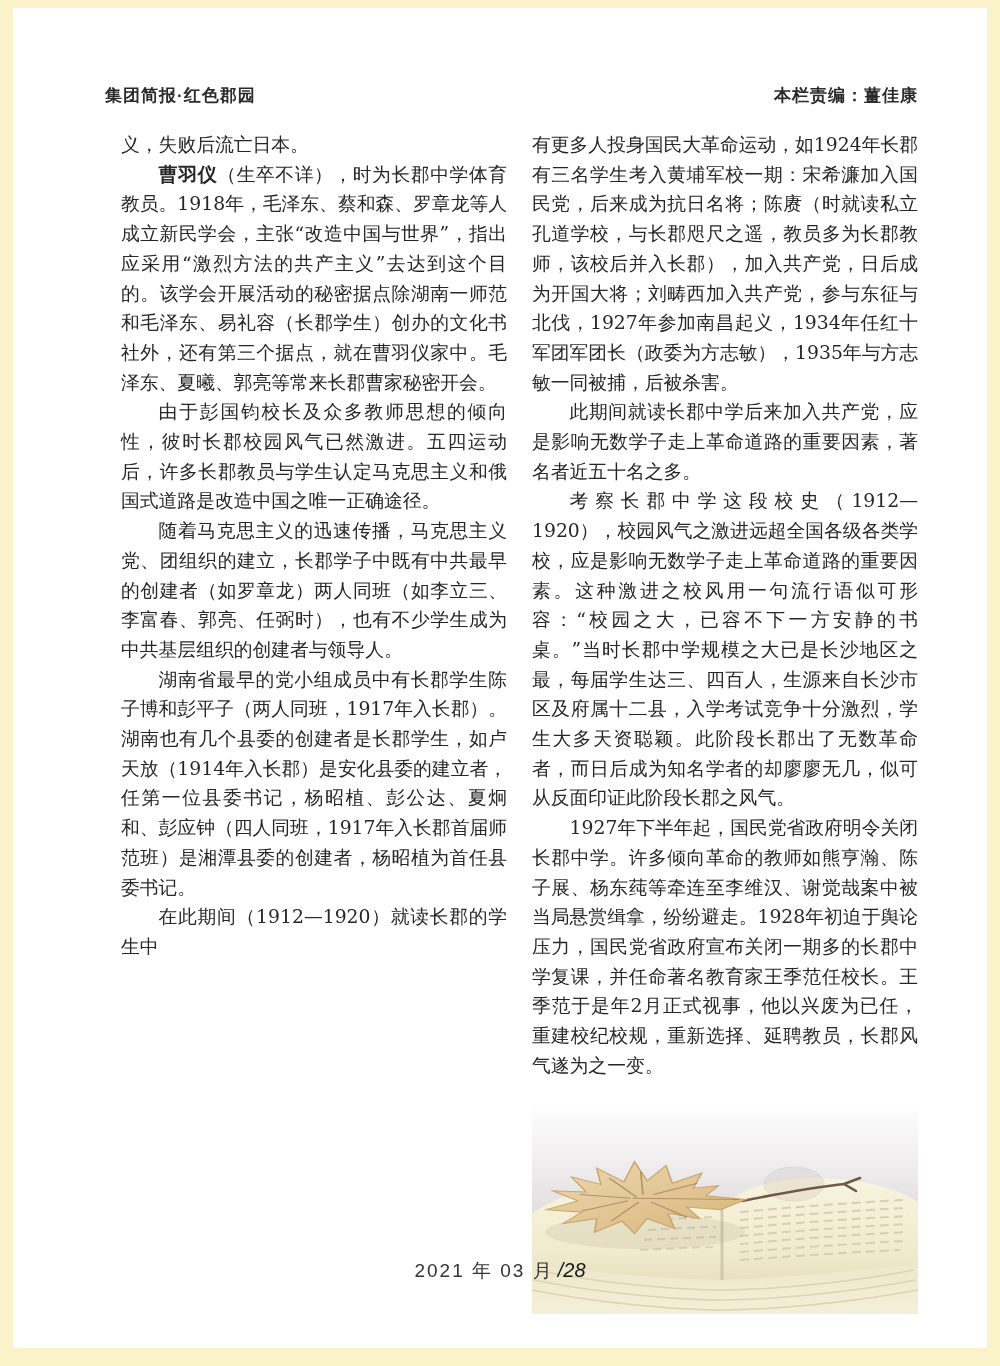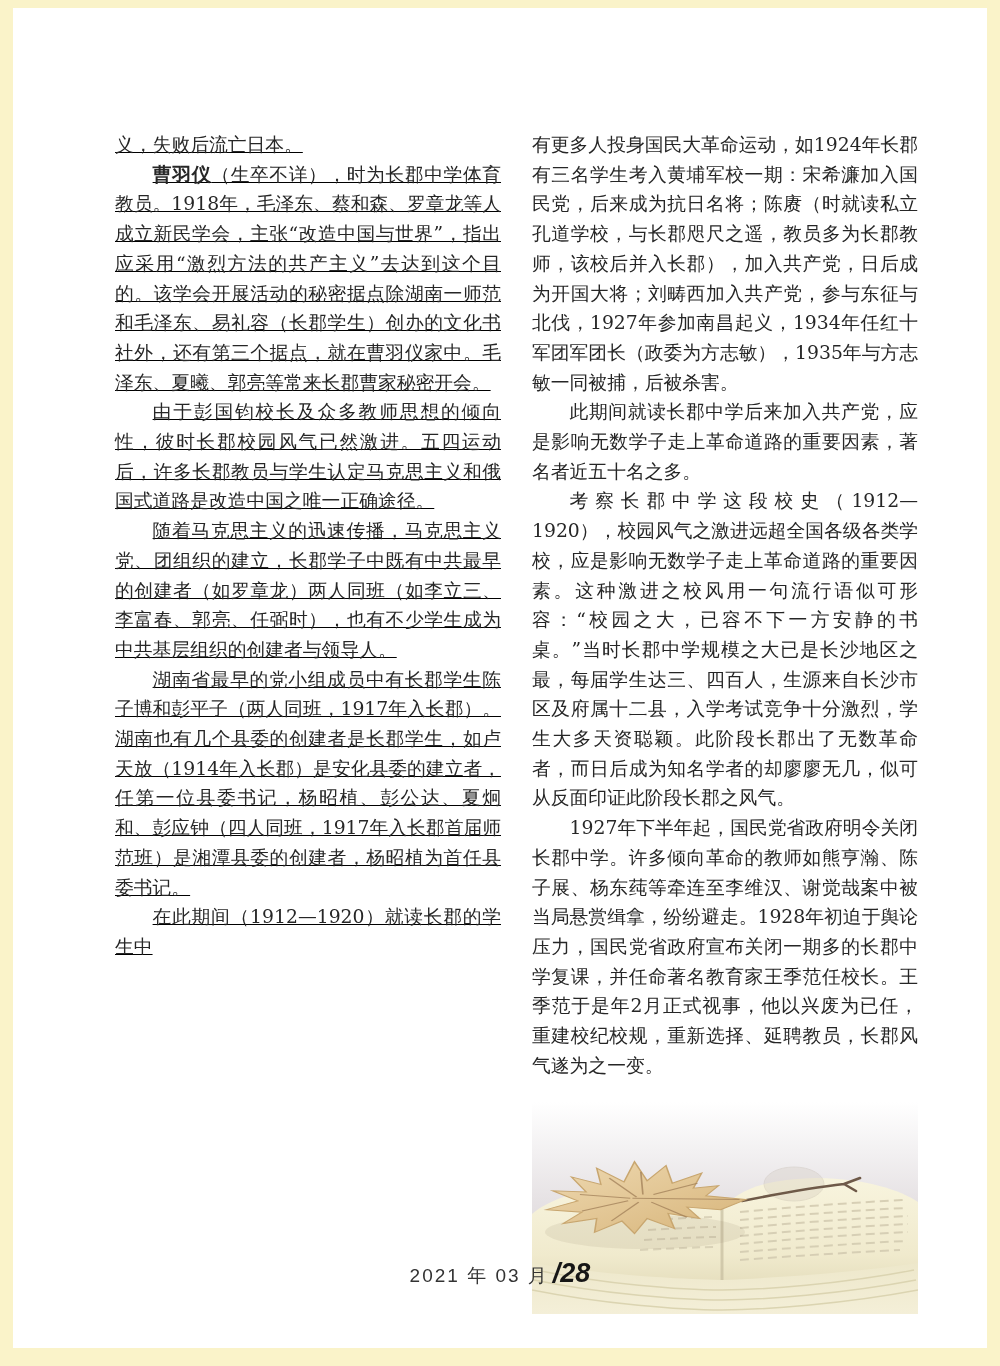--- a/index.html
+++ b/index.html
@@ -15,50 +15,54 @@
   .edge-left{top:0;bottom:0;left:0;width:13px;}
   .edge-right{top:0;bottom:0;right:0;width:13px;}
 
   header.pagehead{
     position:absolute;left:105px;right:82px;top:84px;
     display:flex;justify-content:space-between;align-items:baseline;
     font-family:"Liberation Sans","DejaVu Sans",sans-serif;
     font-weight:bold;font-size:17px;color:#2a2a2a;letter-spacing:1px;
   }
   .col{position:absolute;top:130px;width:386px;}
-  .col-left{left:115px;text-decoration:underline;}
+  .col-left{left:121px;}
   .col-right{left:532px;}
   .col p{
     margin:0;text-indent:2em;text-align:justify;
     font-size:18.8px;line-height:29.7px;color:#262626;
   }
   .col p.noindent{text-indent:0;}
   .lead{
     font-family:"Liberation Sans","DejaVu Sans",sans-serif;
     font-weight:bold;font-size:19px;
   }
   figure.photo{margin:21px 0 0 0;padding:0;width:386px;height:212px;overflow:hidden;}
 
   footer.pagefoot{
     position:absolute;left:0;right:0;top:1258px;text-align:center;
     font-family:"Liberation Sans","DejaVu Sans",sans-serif;color:#333;
   }
   .f-date{font-size:19px;letter-spacing:2px;vertical-align:baseline;}
-  .f-page{font-size:27px;font-weight:bold;font-style:italic;margin-left:4px;color:#161616;}
+  .f-page{font-size:20px;font-weight:normal;font-style:italic;margin-left:4px;color:#161616;}
 </style>
 </head>
 <body>
 
 <div class="page">
 
   <div class="edge edge-top"></div>
   <div class="edge edge-bottom"></div>
   <div class="edge edge-left"></div>
   <div class="edge edge-right"></div>
 
+  <header class="pagehead">
+    <div>集团简报·红色郡园</div>
+    <div>本栏责编：薑佳康</div>
+  </header>
 
   <div class="col col-left">
     <p class="noindent">义，失败后流亡日本。</p>
     <p><strong class="lead">曹羽仪</strong><span>（生卒不详），时为长郡中学体育教员。1918年，毛泽东、蔡和森、罗章龙等人成立新民学会，主张“改造中国与世界”，指出应采用“激烈方法的共产主义”去达到这个目的。该学会开展活动的秘密据点除湖南一师范和毛泽东、易礼容（长郡学生）创办的文化书社外，还有第三个据点，就在曹羽仪家中。毛泽东、夏曦、郭亮等常来长郡曹家秘密开会。</span></p>
     <p>由于彭国钧校长及众多教师思想的倾向性，彼时长郡校园风气已然激进。五四运动后，许多长郡教员与学生认定马克思主义和俄国式道路是改造中国之唯一正确途径。</p>
     <p>随着马克思主义的迅速传播，马克思主义党、团组织的建立，长郡学子中既有中共最早的创建者（如罗章龙）两人同班（如李立三、李富春、郭亮、任弼时），也有不少学生成为中共基层组织的创建者与领导人。</p>
     <p>湖南省最早的党小组成员中有长郡学生陈子博和彭平子（两人同班，1917年入长郡）。湖南也有几个县委的创建者是长郡学生，如卢天放（1914年入长郡）是安化县委的建立者，任第一位县委书记，杨昭植、彭公达、夏炯和、彭应钟（四人同班，1917年入长郡首届师范班）是湘潭县委的创建者，杨昭植为首任县委书记。</p>
     <p>在此期间（1912—1920）就读长郡的学生中</p>
   </div>
 

